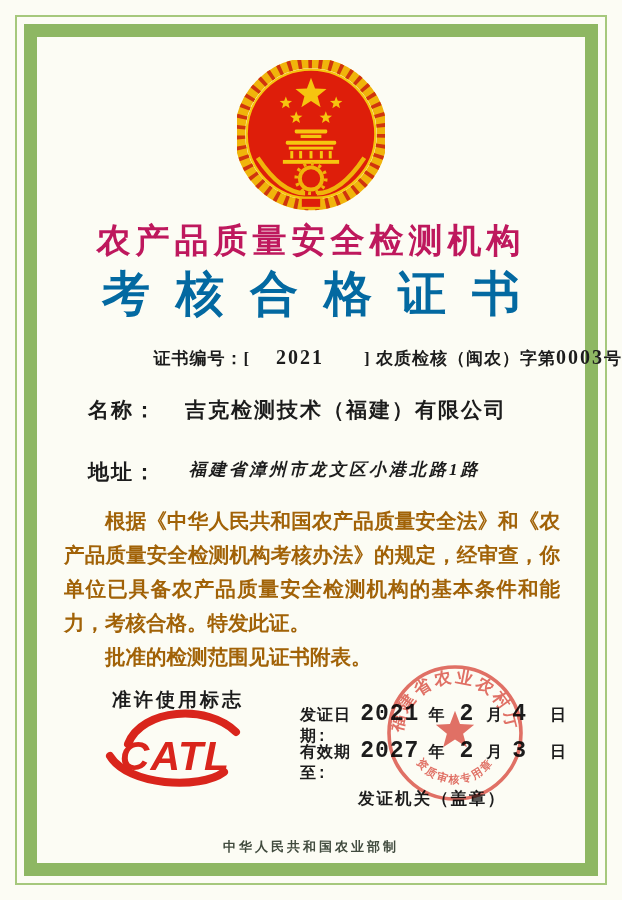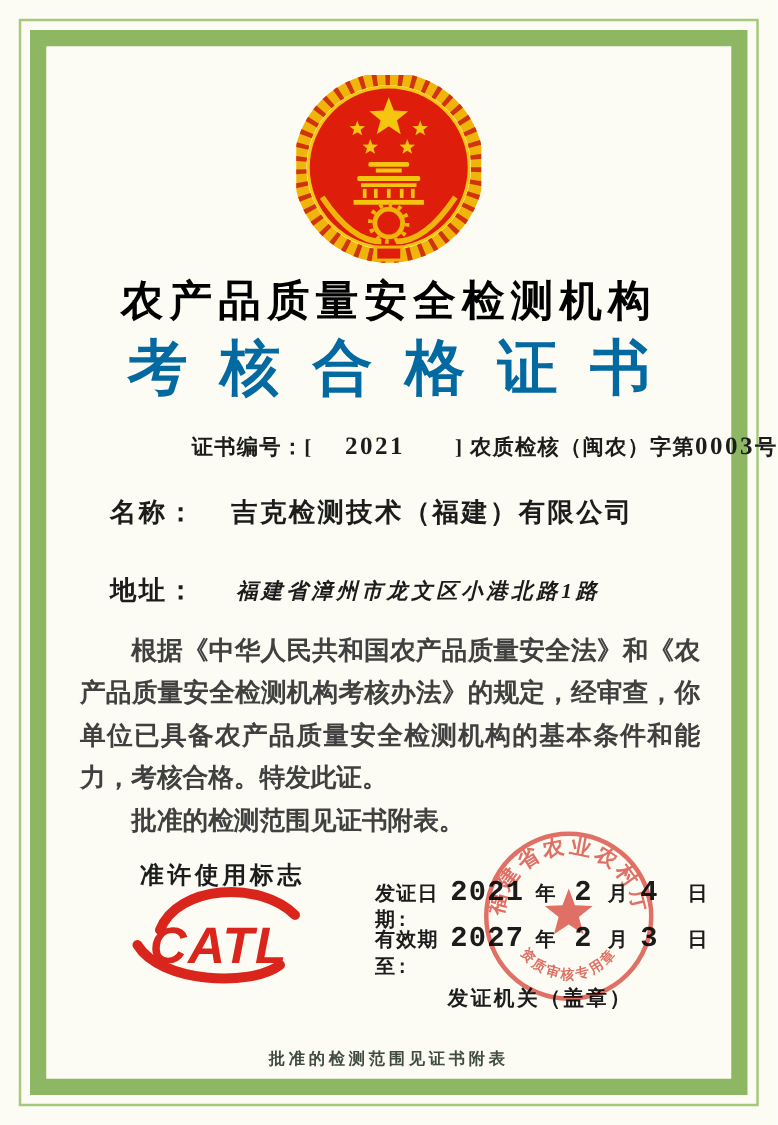--- a/index.html
+++ b/index.html
@@ -6,39 +6,39 @@
   .page{
     position:relative;width:622px;height:900px;background:#fcfcf4;overflow:hidden;
     font-family:"Liberation Serif","DejaVu Serif",serif;color:#1c1c1c;
   }
   .border-thin{position:absolute;left:15px;top:15px;right:15px;bottom:15px;border:2px solid #a6c87c;pointer-events:none;}
   .border-thick{position:absolute;left:24px;top:24px;right:24px;bottom:24px;border:13px solid #8eb763;pointer-events:none;}
 
   .emblem{position:absolute;left:237px;top:60px;width:148px;height:154px;}
 
   .title1{position:absolute;left:0;right:0;top:218px;text-align:center;
-    font-size:34px;font-weight:800;letter-spacing:5px;color:#000000;}
+    font-size:34px;font-weight:800;letter-spacing:5px;color:#be185d;}
   .title2{position:absolute;left:0;right:0;top:262px;text-align:center;
     font-size:48px;font-weight:800;letter-spacing:26px;text-indent:26px;color:#0369a1;}
 
   .certno{position:absolute;left:0;right:0;top:346px;text-align:right;font-size:17px;font-weight:600;letter-spacing:1px;}
   .certno .bracket{font-weight:600;}
   .certno .num{font-family:"Liberation Serif",serif;font-weight:800;font-size:20px;letter-spacing:2px;}
   .certno .sp-wide{display:inline-block;width:26px;}
   .certno .sp-wider{display:inline-block;width:40px;}
 
-  .field-row{position:absolute;left:88px;display:flex;align-items:center;}
+  .field-row{position:absolute;left:88px;display:flex;align-items:flex-start;}
   .row-name{top:396px;}
   .row-addr{top:458px;}
   .field-label{font-size:21px;font-weight:800;letter-spacing:2px;}
   .name-value{font-size:21px;font-weight:700;letter-spacing:2px;margin-left:28px;}
   .addr-value{font-size:17px;font-weight:800;font-style:italic;letter-spacing:3px;margin-left:32px;}
 
   .body-text{position:absolute;left:64px;width:496px;top:504px;
-    font-size:20.5px;line-height:34px;font-weight:700;text-align:justify;color:#404040;}
+    font-size:20.5px;line-height:34px;font-weight:700;text-align:justify;color:#a16207;}
   .body-text p{margin:0;text-indent:2em;}
 
   .mark-label{position:absolute;left:112px;top:687px;font-size:19px;font-weight:800;letter-spacing:3px;}
   .catl-logo{position:absolute;left:96px;top:704px;width:158px;height:84px;}
 
   .dates{position:absolute;left:300px;top:701px;width:266px;font-weight:800;font-family:Liberation Mono, monospace;}
   .date-row{display:flex;align-items:baseline;height:37px;}
   .date-label{font-size:16px;letter-spacing:1px;}
   .date-num{font-size:23px;margin-left:4px;letter-spacing:1px;}
   .u-year{font-size:16px;margin-left:9px;}
@@ -155,15 +155,15 @@
     <circle cx="71" cy="71" r="66" fill="none" stroke="#dd5248" stroke-width="3.6"></circle>
     <polygon transform="translate(71,69) scale(1.55)" fill="#dd5248" points="0,-13 3.23,-4.45 12.36,-4.02 5.23,1.7 7.64,10.52 0,5.5 -7.64,10.52 -5.23,1.7 -12.36,-4.02 -3.23,-4.45"></polygon>
     <text font-size="17" font-weight="bold" fill="#dd5248" letter-spacing="3" font-family="'Liberation Serif','DejaVu Serif',serif">
       <textPath href="#sealTopArc" startOffset="50%" text-anchor="middle">福建省农业农村厅</textPath>
     </text>
     <text font-size="11" font-weight="bold" fill="#dd5248" letter-spacing="2" font-family="'Liberation Serif','DejaVu Serif',serif">
       <textPath href="#sealBottomArc" startOffset="50%" text-anchor="middle">资质审核专用章</textPath>
     </text>
   </svg>
 
-  <div class="footer-note">批准的检测范围见证书附表</div>
+  <div class="footer-note">中华人民共和国农业部制</div>
 
 </div>
 
 </body></html>

